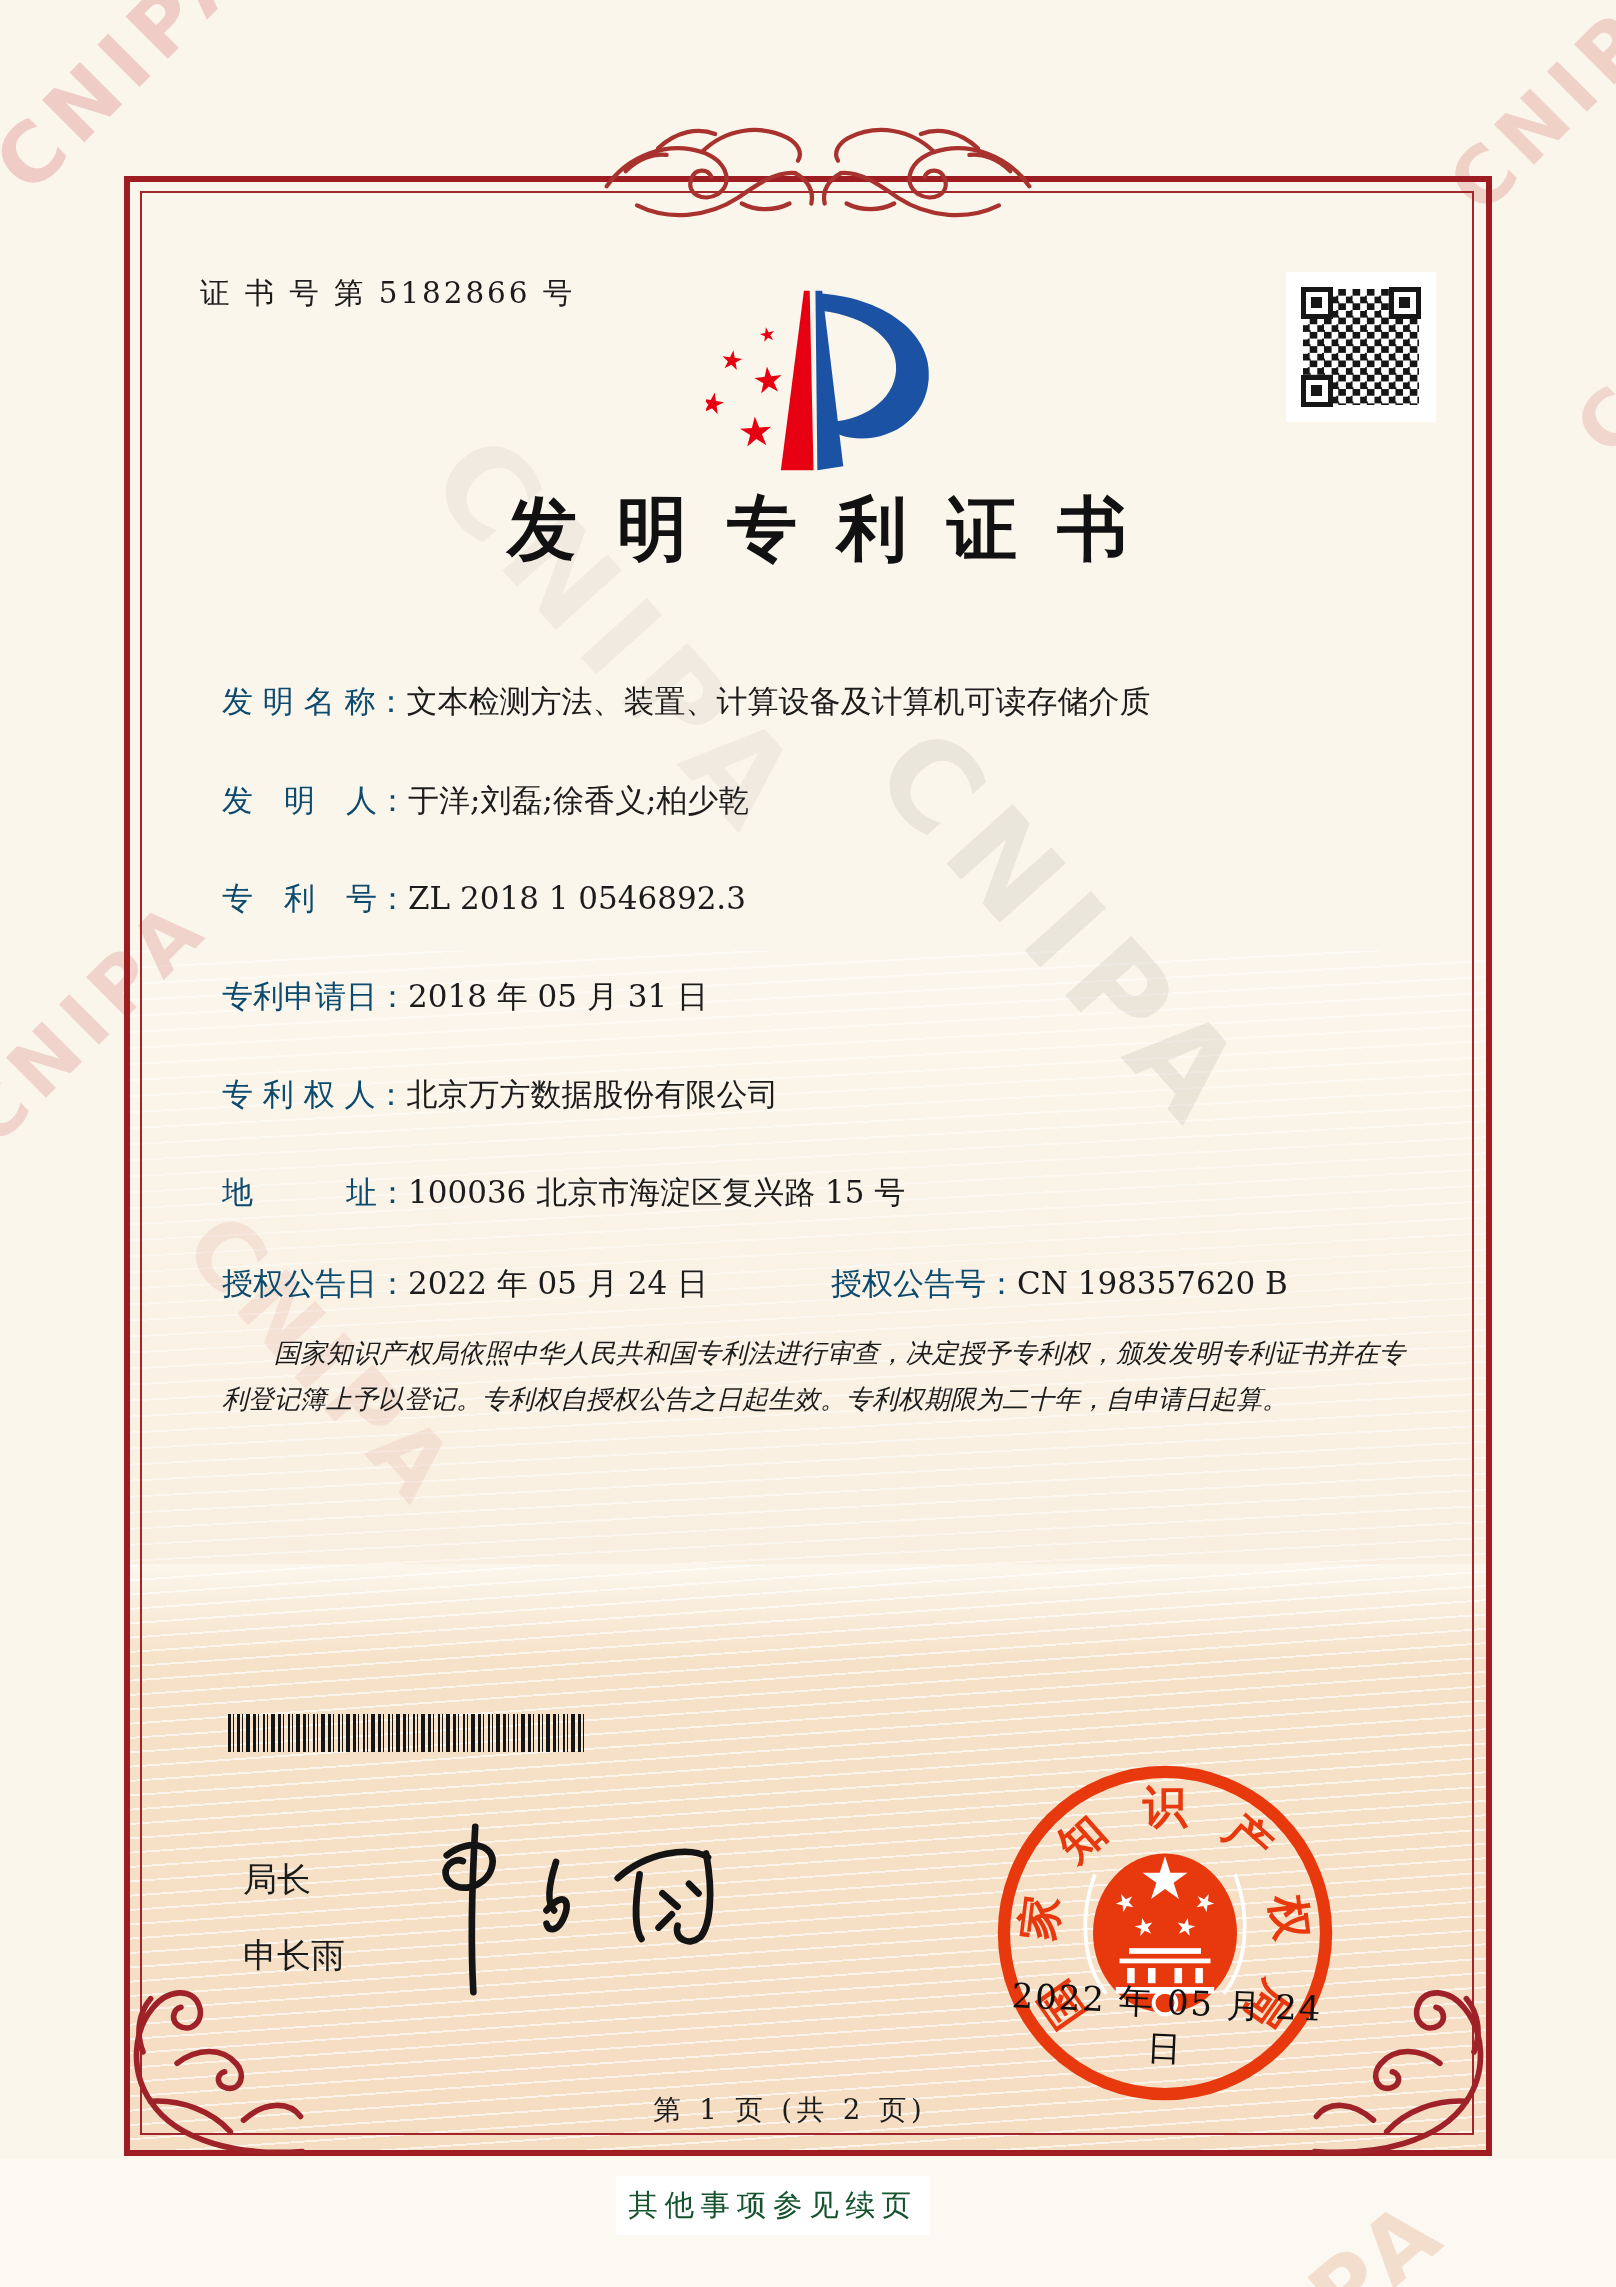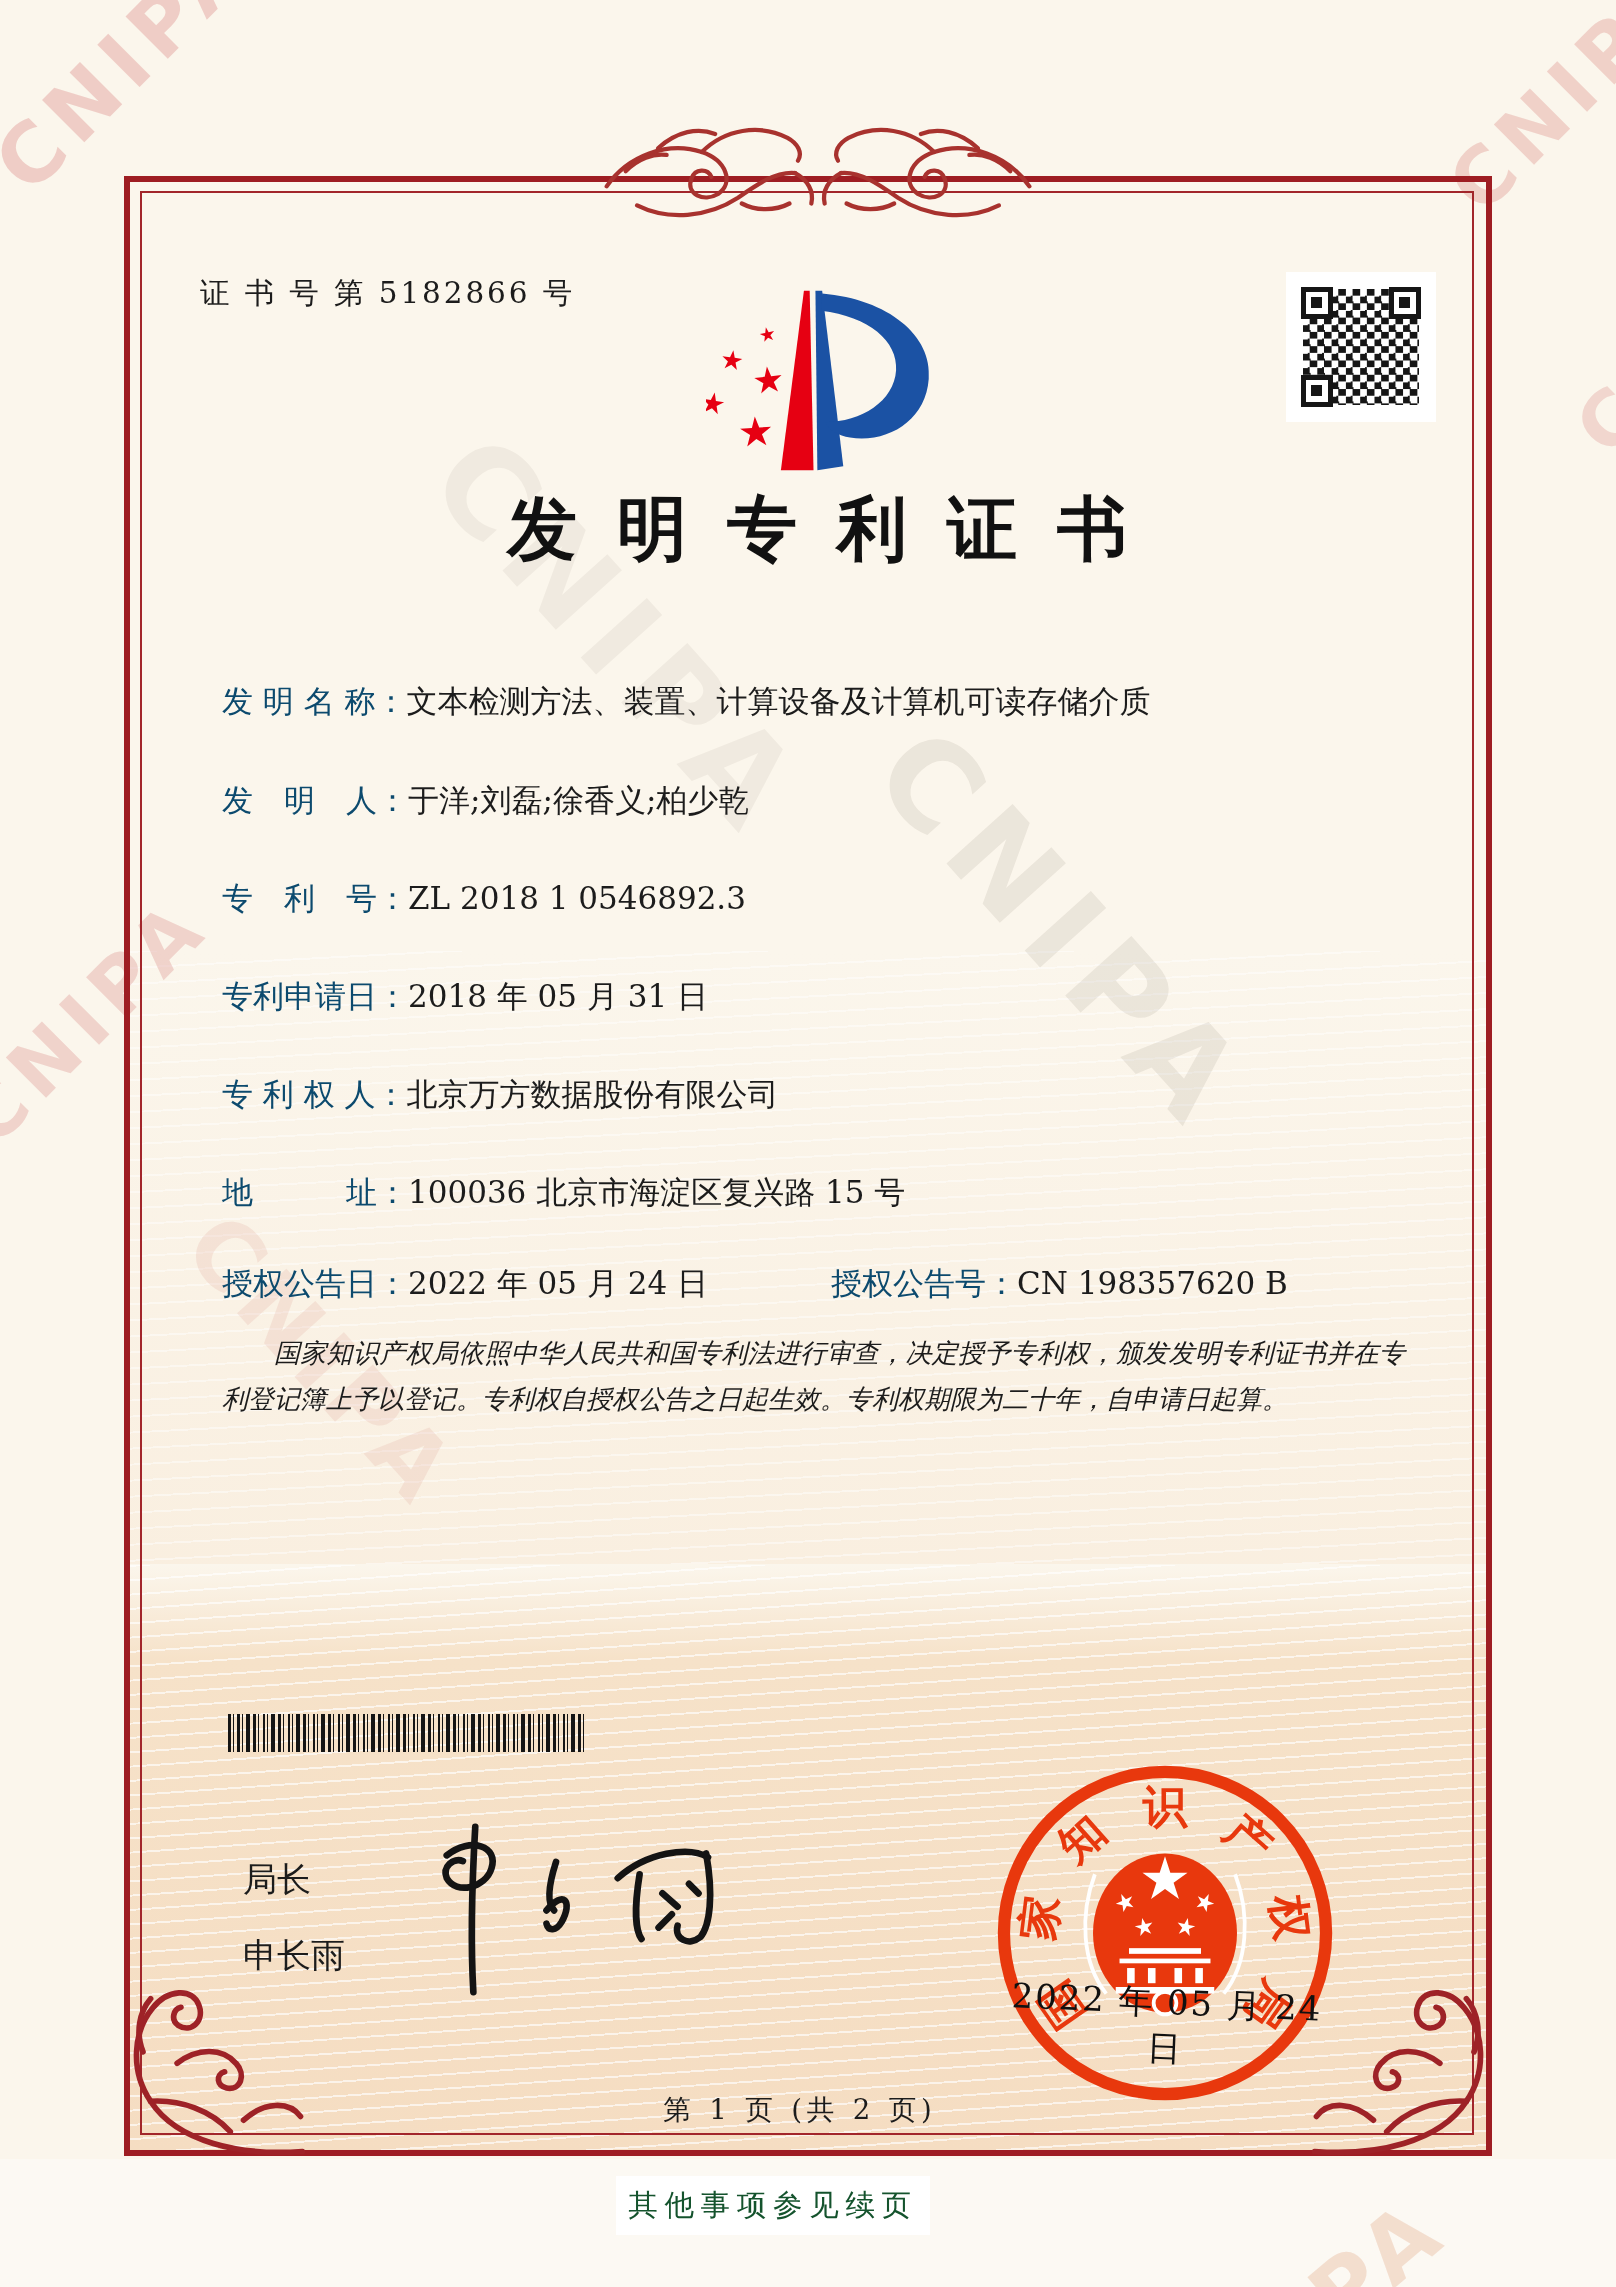--- a/index.html
+++ b/index.html
@@ -88,21 +88,21 @@
   .director-title{left:243px;top:1857px;font-size:34px;z-index:4;
     font-family:"DejaVu Sans","Liberation Sans",sans-serif;font-weight:500;}
   .director-name{left:243px;top:1933px;font-size:34px;z-index:4;
     font-family:"DejaVu Sans","Liberation Sans",sans-serif;font-weight:500;}
   .sig{left:404px;top:1819px;z-index:4;}
   .seal{left:985px;top:1753px;z-index:4;}
   .seal-date{
     left:989px;top:1980px;width:354px;text-align:center;z-index:5;
     font-size:34px;letter-spacing:1.9px;color:#111;transform:rotate(2.5deg);
   }
-  .page-no{left:124px;top:2091px;width:1332px;text-align:center;font-size:27.6px;letter-spacing:4.8px;z-index:4;padding-left:10px;}
+  .page-no{left:124px;top:2091px;width:1332px;text-align:center;font-size:27.6px;letter-spacing:4.8px;z-index:4;}
   .cont-strip{
     left:616px;top:2176px;width:314px;height:59px;background:#ffffff;z-index:4;
     text-align:center;line-height:59px;font-size:29.5px;letter-spacing:6.7px;color:#14532d;
   }
 </style>
 </head>
 <body>
 
 <div>
 

